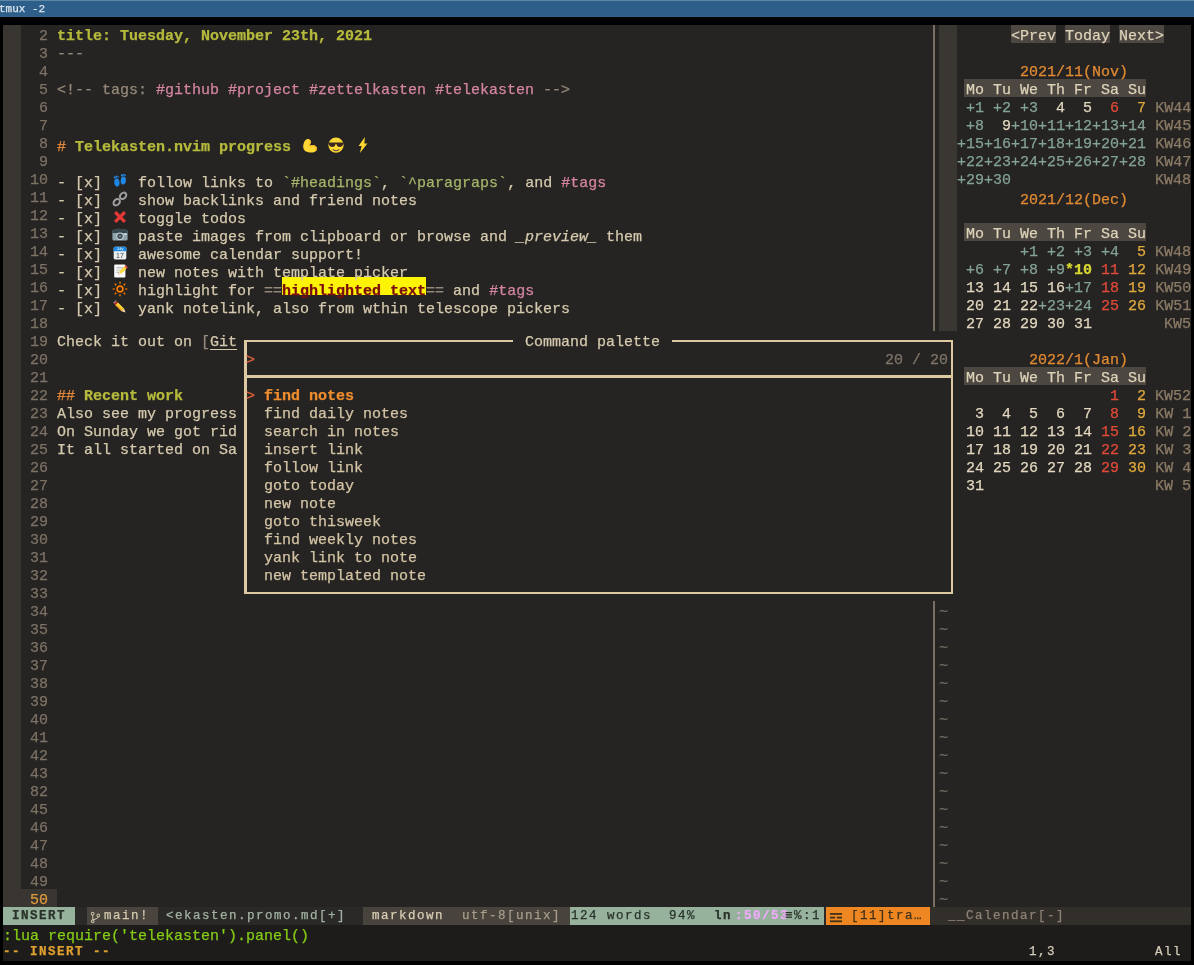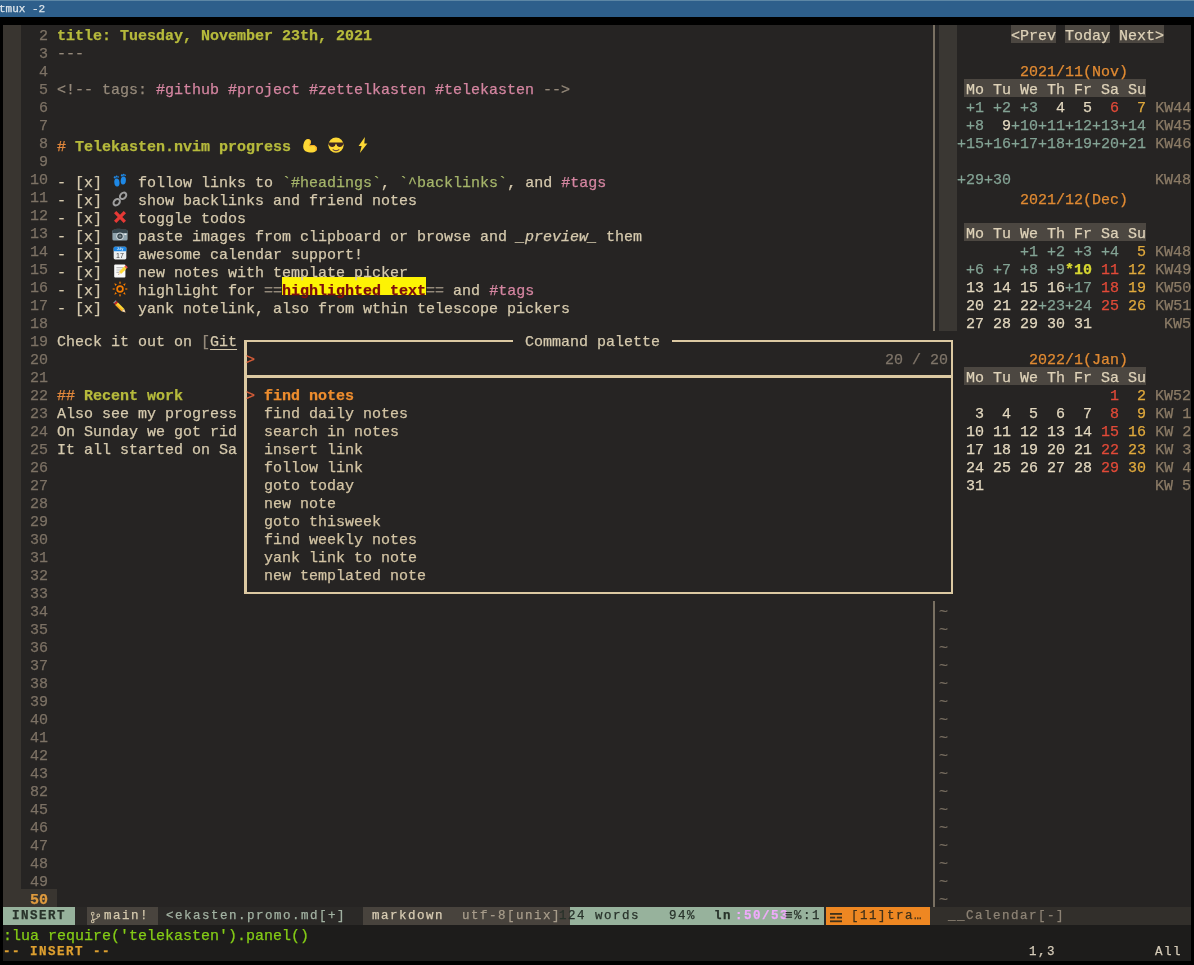--- a/index.html
+++ b/index.html
@@ -86,21 +86,21 @@
 <div class="num" style="top:684px">40</div>
 <div class="num" style="top:702px">41</div>
 <div class="num" style="top:720px">42</div>
 <div class="num" style="top:738px">43</div>
 <div class="num" style="top:756px">82</div>
 <div class="num" style="top:774px">45</div>
 <div class="num" style="top:792px">46</div>
 <div class="num" style="top:810px">47</div>
 <div class="num" style="top:828px">48</div>
 <div class="num" style="top:846px">49</div>
-<div class="num" style="top:864px;color:#de9a3e;font-weight:bold">50</div>
+<div class="num" style="top:864px;color:#de9a3e;font-weight:normal">50</div>
 <div class="r" style="left:54px;top:0px"><span class="g">title: Tuesday, November 23th, 2021</span></div>
 <div class="r" style="left:54px;top:18px"><span class="cm">---</span></div>
 <div class="r" style="left:54px;top:54px"><span class="cm">&lt;!-- tags: </span><span class="pk">#github #project #zettelkasten #telekasten</span><span class="cm"> --&gt;</span></div>
 <div class="r" style="left:54px;top:108px"><span class="or"># </span><span class="g">Telekasten.nvim progress </span><svg style="width:18px;height:18px;vertical-align:-3px" viewBox="0 0 18 18">
         <path fill="#fdd835" d="M4.4 14.2C2.9 12.2 2.8 9.3 4 6.4 4.9 4.5 6.2 3.2 7.7 3.1c1.3-.1 2.4.5 3 1.6.5.9.4 2-.3 3.2l-1 1.8c2.8-1.4 5.9-.8 7.1 1.3.8 1.4.6 2.9-.5 3.9-1.3 1.2-3.6 1.8-6 1.6-2.3-.1-4.4-1-5.6-2.3z"></path>
         <path fill="#f9a825" d="M9.4 9.7c2.8-1.4 5.9-.8 7.1 1.3.8 1.4.6 2.9-.5 3.9l-.9-1c.7-.7.9-1.6.4-2.5-.9-1.5-3.3-1.9-5.6-.8z"></path>
         <path fill="#f9a825" d="M7.9 3.1c1.2 0 2.2.6 2.8 1.6.5.9.4 2-.3 3.2l-.9 1.6-1-.6 1-1.7c.5-1 .6-1.8.2-2.5-.4-.8-1.2-1.2-2-1.2z" opacity=".7"></path>
       </svg> <svg style="width:18px;height:18px;vertical-align:-3px" viewBox="0 0 18 18">
         <circle cx="9" cy="9.2" r="7.6" fill="#fdd835"></circle>
         <path d="M1.7 6.6h14.6v.9c0 2-1.6 3.4-3.6 3.4-1.7 0-3-1-3.4-2.5h-.6c-.4 1.5-1.7 2.5-3.4 2.5-2 0-3.6-1.4-3.6-3.4z" fill="#3e2723"></path>
@@ -113,21 +113,21 @@
         <g fill="#1e88e5">
           <ellipse cx="5.9" cy="10.6" rx="2.6" ry="4" transform="rotate(-6 5.9 10.6)"></ellipse>
           <circle cx="3.8" cy="5.4" r="1.1"></circle>
           <circle cx="5.6" cy="4.6" r="1"></circle>
           <circle cx="7.2" cy="5" r=".8"></circle>
           <ellipse cx="12.3" cy="8.6" rx="2.6" ry="4" transform="rotate(6 12.3 8.6)"></ellipse>
           <circle cx="10.9" cy="3.4" r="1.1"></circle>
           <circle cx="12.7" cy="2.7" r="1"></circle>
           <circle cx="14.2" cy="3.2" r=".8"></circle>
         </g>
-      </svg> follow links to <span class="cd">`#headings`</span>, <span class="cd">`^backlinks`</span>, and <span class="pk">#tags</span></div>
+      </svg> follow links to <span class="cd">`#headings`</span>, <span class="cd">`^paragraps`</span>, and <span class="pk">#tags</span></div>
 <div class="r" style="left:54px;top:162px">- [x] <svg style="width:18px;height:18px;vertical-align:-3px" viewBox="0 0 18 18">
         <g fill="none" stroke="#9e9e9e" stroke-width="2">
           <ellipse cx="5.7" cy="12.2" rx="2.7" ry="3.6" transform="rotate(45 5.7 12.2)"></ellipse>
           <ellipse cx="12.1" cy="5.8" rx="2.7" ry="3.6" transform="rotate(45 12.1 5.8)"></ellipse>
         </g>
       </svg> show backlinks and friend notes</div>
 <div class="r" style="left:54px;top:180px">- [x] <svg style="width:18px;height:18px;vertical-align:-3px" viewBox="0 0 18 18">
         <path d="M3 5.3 5.3 3 9 6.7 12.7 3 15 5.3 11.3 9 15 12.7 12.7 15 9 11.3 5.3 15 3 12.7 6.7 9Z" fill="#e53935"></path>
       </svg> toggle todos</div>
 <div class="r" style="left:54px;top:198px">- [x] <svg style="width:18px;height:18px;vertical-align:-3px" viewBox="0 0 18 18">
@@ -183,20 +183,21 @@
 <div class="r" style="left:54px;top:414px">It all started on Sa</div>
 <div style="position:absolute;left:929.5px;top:0;width:2.5px;height:306px;background:#797062"></div>
 <div style="position:absolute;left:929.5px;top:576px;width:2.5px;height:306px;background:#797062"></div>
 <div style="position:absolute;left:936px;top:0;width:17.5px;height:306px;background:#3a3733"></div>
 <div class="r" style="left:1008px;top:0px"><span class="btn">&lt;Prev</span> <span class="btn">Today</span> <span class="btn">Next&gt;</span></div>
 <div class="r" style="left:1017px;top:36px"><span class="ct">2021/11(Nov)</span></div>
 <div class="r hdr" style="left:963px;top:54px">Mo Tu We Th Fr Sa Su</div>
 <div class="r" style="left:954px;top:72px"><span class="t"> +1</span><span class="t"> +2</span><span class="t"> +3</span><span class="dd">  4</span><span class="dd">  5</span><span class="sa">  6</span><span class="su">  7</span> <span class="kw">KW44</span></div>
 <div class="r" style="left:954px;top:90px"><span class="t"> +8</span><span class="dd">  9</span><span class="t">+10</span><span class="t">+11</span><span class="t">+12</span><span class="t">+13</span><span class="t">+14</span> <span class="kw">KW45</span></div>
 <div class="r" style="left:954px;top:108px"><span class="t">+15</span><span class="t">+16</span><span class="t">+17</span><span class="t">+18</span><span class="t">+19</span><span class="t">+20</span><span class="t">+21</span> <span class="kw">KW46</span></div>
+<div class="r" style="left:954px;top:126px"><span class="t">+22</span><span class="t">+23</span><span class="t">+24</span><span class="t">+25</span><span class="t">+26</span><span class="t">+27</span><span class="t">+28</span> <span class="kw">KW47</span></div>
 <div class="r" style="left:954px;top:144px"><span class="t">+29</span><span class="t">+30</span>                <span class="kw">KW48</span></div>
 <div class="r" style="left:1017px;top:164px"><span class="ct">2021/12(Dec)</span></div>
 <div class="r hdr" style="left:963px;top:198px">Mo Tu We Th Fr Sa Su</div>
 <div class="r" style="left:954px;top:216px">      <span class="t"> +1</span><span class="t"> +2</span><span class="t"> +3</span><span class="t"> +4</span><span class="su">  5</span> <span class="kw">KW48</span></div>
 <div class="r" style="left:954px;top:234px"><span class="t"> +6</span><span class="t"> +7</span><span class="t"> +8</span><span class="t"> +9</span><span class="td">*10</span><span class="sa"> 11</span><span class="su"> 12</span> <span class="kw">KW49</span></div>
 <div class="r" style="left:954px;top:252px"><span class="dd"> 13</span><span class="dd"> 14</span><span class="dd"> 15</span><span class="dd"> 16</span><span class="t">+17</span><span class="sa"> 18</span><span class="su"> 19</span> <span class="kw">KW50</span></div>
 <div class="r" style="left:954px;top:270px"><span class="dd"> 20</span><span class="dd"> 21</span><span class="dd"> 22</span><span class="t">+23</span><span class="t">+24</span><span class="sa"> 25</span><span class="su"> 26</span> <span class="kw">KW51</span></div>
 <div class="r" style="left:954px;top:288px"><span class="dd"> 27</span><span class="dd"> 28</span><span class="dd"> 29</span><span class="dd"> 30</span><span class="dd"> 31</span>       <span class="kw"> KW5</span></div>
 <div class="r" style="left:1026px;top:324px"><span class="ct">2022/1(Jan)</span></div>
 <div class="r hdr" style="left:963px;top:342px">Mo Tu We Th Fr Sa Su</div>
@@ -256,21 +257,21 @@
           <circle cx="9.8" cy="5" r="1.6"></circle>
           <path d="M3.2 4.6v5.8M9.8 6.6c0 2.6-3.4 2.2-6 3.6"></path>
         </g>
       </svg></div>
 <div class="r st" style="left:101px;top:882px;color:#d5c9ad">main!</div>
 <div class="r st" style="left:163px;top:882px;color:#a2b2a2">&lt;ekasten.promo.md[+]</div>
 <div class="seg" style="left:360px;top:882px;width:207px;background:#48433d"></div>
 <div class="r st" style="left:369px;top:882px;color:#d9cdb4">markdown</div>
 <div class="r st" style="left:459px;top:882px;color:#a89d8b">utf-8[unix]</div>
 <div class="seg" style="left:567px;top:882px;width:254px;background:#97b29c"></div>
-<div class="r st" style="left:556px;top:882px;color:#28322a">124 words</div>
+<div class="r st" style="left:568px;top:882px;color:#28322a">124 words</div>
 <div class="r st" style="left:666px;top:882px;color:#28322a">94%</div>
 <div class="r st" style="left:711px;top:882px;color:#28322a;font-weight:bold">ln</div>
 <div class="r st" style="left:732px;top:882px;color:#f0abfc;font-weight:bold">:50/53</div>
 <div class="r st" style="left:782px;top:882px;color:#28322a">≡%:1</div>
 <div class="seg" style="left:823px;top:882px;width:104px;background:#ee8722"></div>
 <div class="r" style="left:827px;top:882px"><svg style="width:13px;height:12px;vertical-align:-2px" viewBox="0 0 13 12">
         <g fill="#40311a">
           <rect x="0" y="1" width="12" height="1.8"></rect>
           <rect x="0" y="4.7" width="5.2" height="1.8"></rect>
           <rect x="6.8" y="4.7" width="5.2" height="1.8"></rect>

